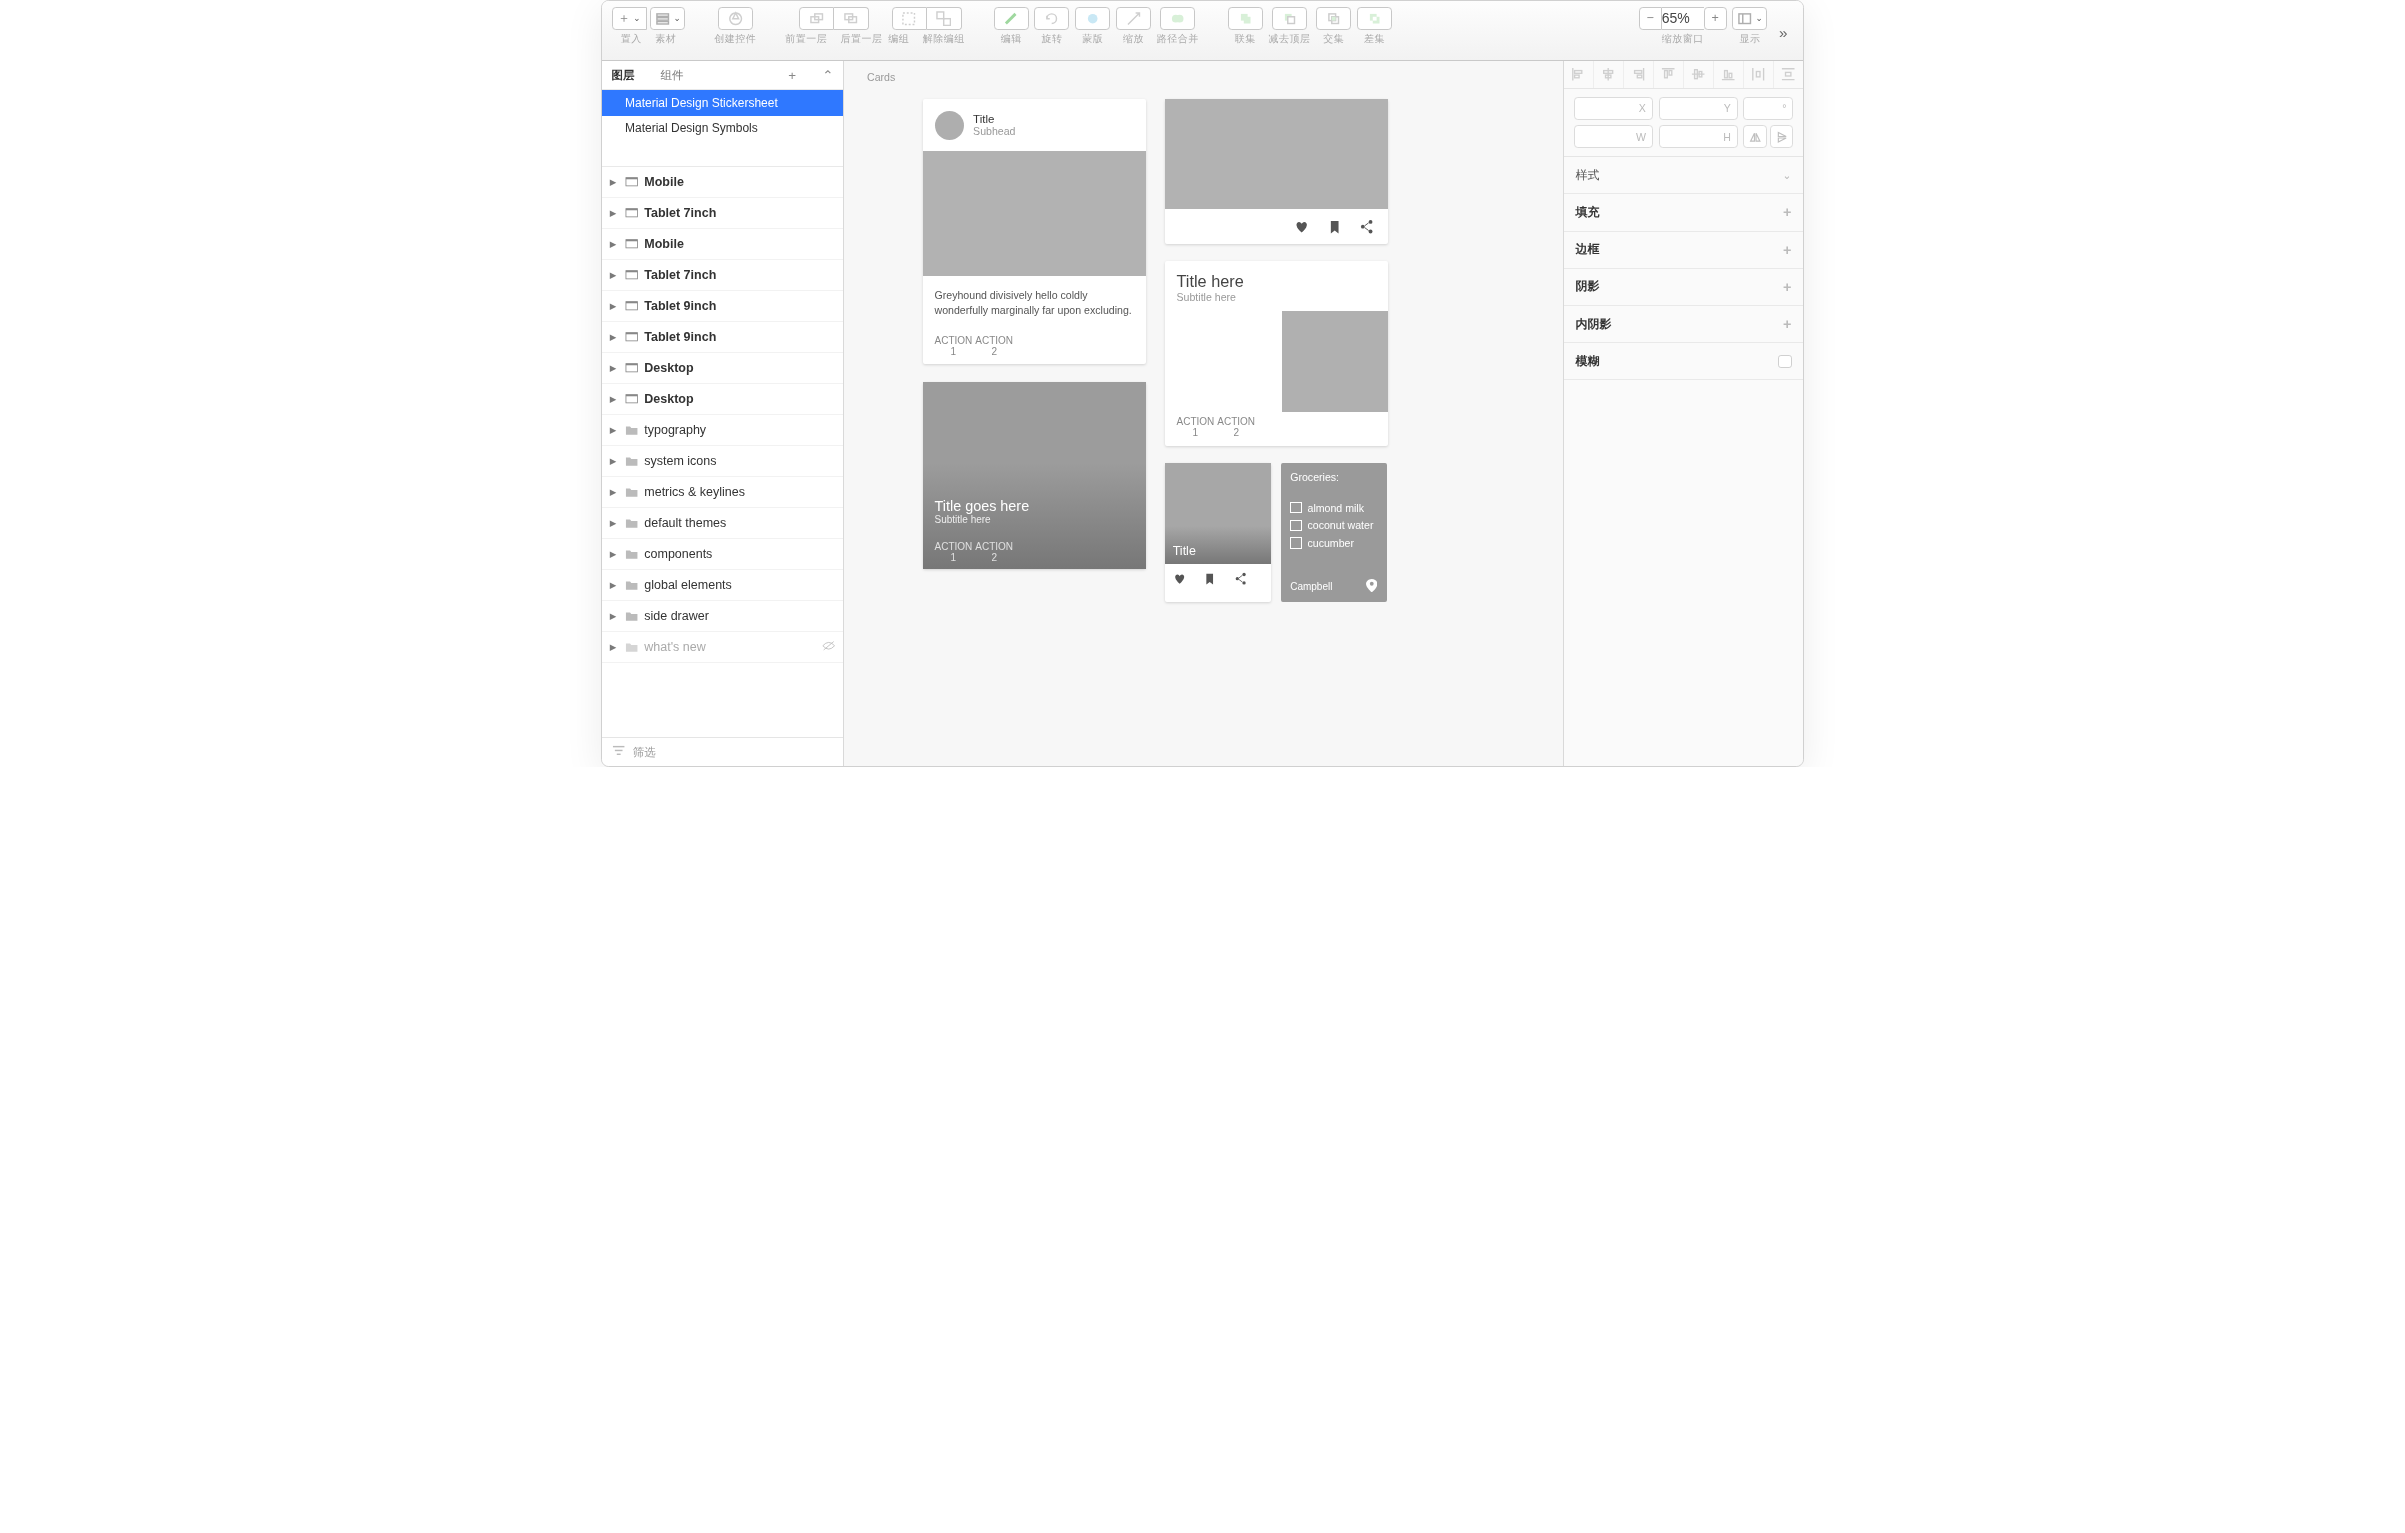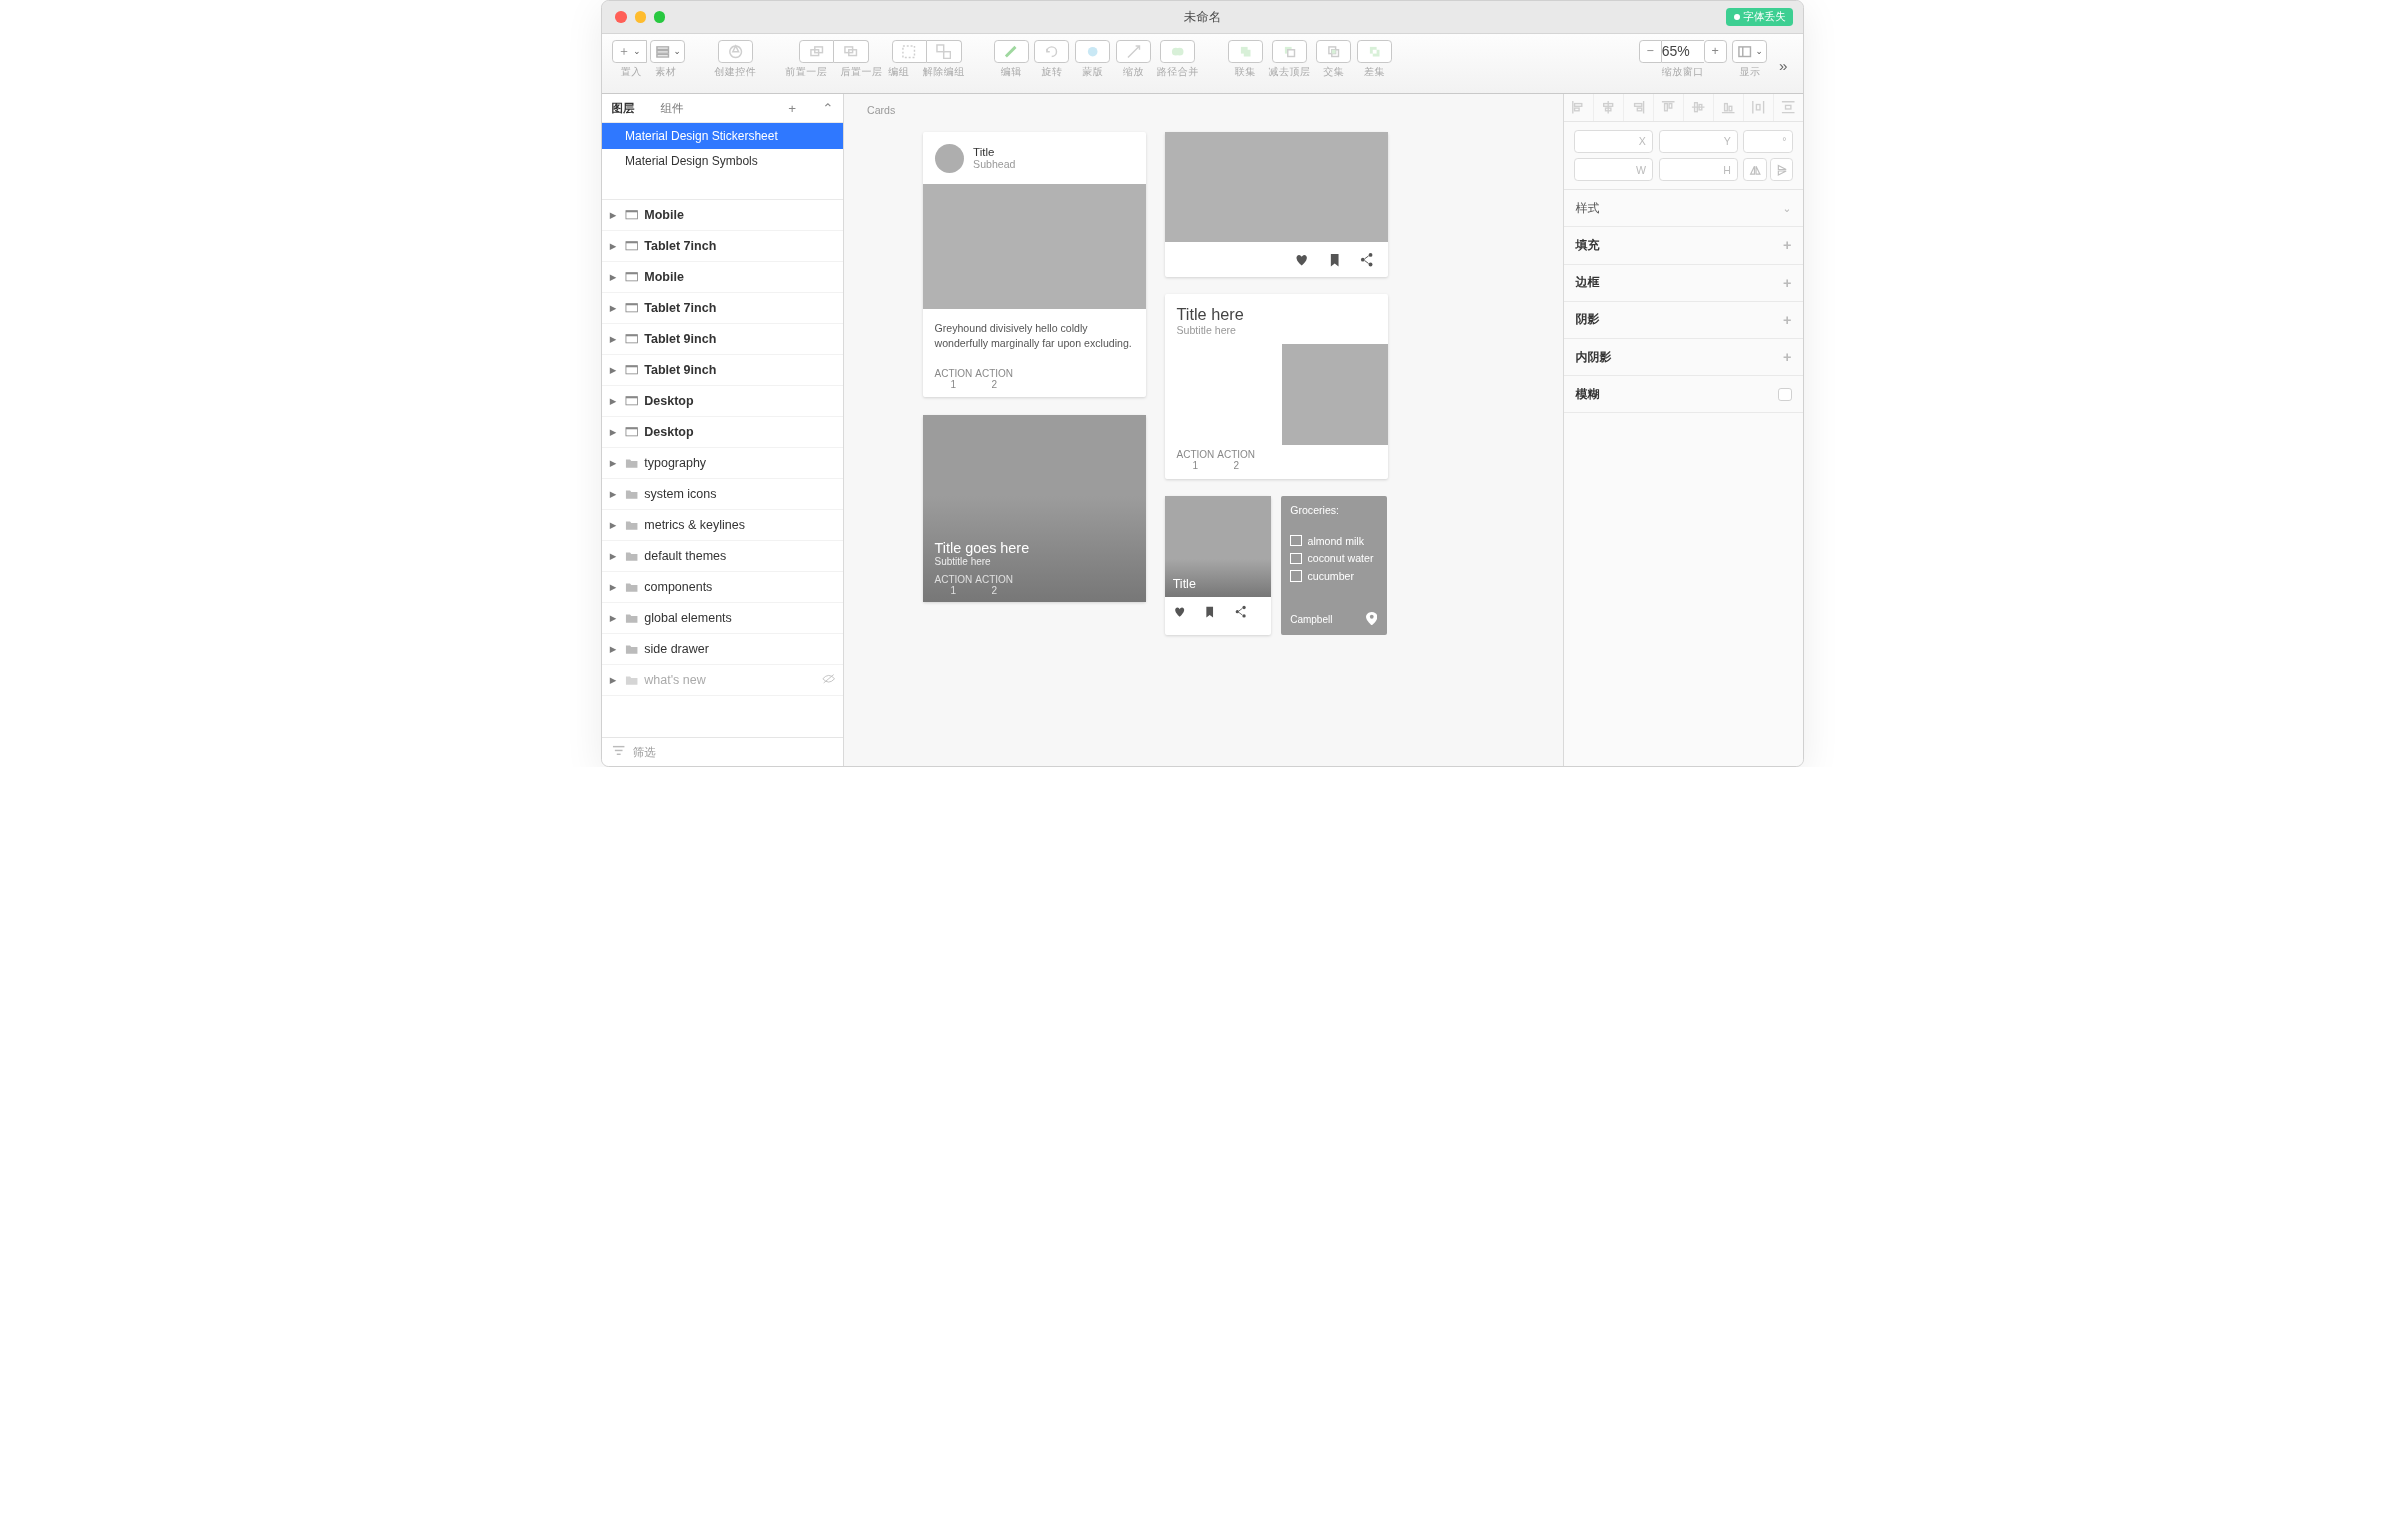--- a/index.html
+++ b/index.html
@@ -94,21 +94,21 @@
 .c1 .hdr { display: flex; align-items: center; gap: 9.6px; padding: 11.5px; }
 .avatar { width: 29px; height: 29px; border-radius: 50%; background: #aeaeae; }
 .c1 .t1 { font-size: 11.5px; color: #333; }
 .c1 .t2 { font-size: 10.6px; color: #999; }
 .imgblock { background: #b2b2b2; height: 125px; }
 .c1 .txt { padding: 11.5px; font-size: 10.6px; color: #555; line-height: 1.5; }
 .actions { display: flex; gap: 3px; padding: 3.8px 11.5px 7.7px; font-size: 10px; color: #888; }
 .actions .act { display: flex; flex-direction: column; align-items: center; line-height:1.1; }
 .c2 { position: relative; }
 .c2 .imgblock { height: 187px; background: #9c9c9c; }
-.c2 .overlay { position: absolute; left: 11.5px; bottom: 35px; color: #fff; }
+.c2 .overlay { position: absolute; left: 11.5px; bottom: 44px; color: #fff; }
 .c2 .ot1 { font-size: 14.4px; }
 .c2 .ot2 { font-size: 10px; opacity: .85; }
 .c2 .actions { color: #e0e0e0; position: absolute; bottom: 0; left: 0; right: 0; padding-bottom:5.8px;}
 .c2 .shade { position:absolute; left:0; right:0; bottom:0; height:106px; background:linear-gradient(transparent,#777);}
 .c3 { width: 223px; }
 .c3 .imgblock { height: 110px; }
 .iconrow { display: flex; justify-content: flex-end; gap: 17.3px; padding: 9.6px 13.4px; color: #555; }
 .iconrow.left { justify-content: flex-start; }
 .iconrow svg { width: 15.4px; height: 15.4px; fill: #555; }
 .c4 .hdr2 { padding: 11.5px 11.5px 7.7px; }
@@ -148,31 +148,20 @@
 .section .plus { margin-left: auto; color: #bbb; font-size: 14.4px; }
 .section .chev { margin-left: auto; color: #bbb; font-size: 10.6px; }
 .section.b { font-weight: 700; }
 .section .chkbox { width:13.4px;height:13.4px;border:1px solid #d0d0d0;border-radius:2.9px;margin-left:auto;background:#fff;}
 </style>
 </head>
 <body>
 
 <div class="window">
 
-  <div class="titlebar">
-    <div class="traffic">
-      <div class="dot r"></div>
-      <div class="dot y"></div>
-      <div class="dot g"></div>
-    </div>
-    <div class="title">未命名</div>
-    <div class="badge">
-        <span>字体丢失</span>
-      </div>
-  </div>
 
   <div class="toolbar">
     <div class="tgroup dual">
       <div class="btns">
         <div class="tbtn">＋<span class="chev">⌄</span></div>
         <div class="tbtn" style="border-left:1px solid #c8c8c8;margin-left:3.8px;border-radius:3.8px;">
             <svg viewBox="0 0 16 16">
               <rect x="2" y="3" width="12" height="2.5"></rect>
               <rect x="2" y="7" width="12" height="2.5"></rect>
               <rect x="2" y="11" width="12" height="2.5"></rect>

